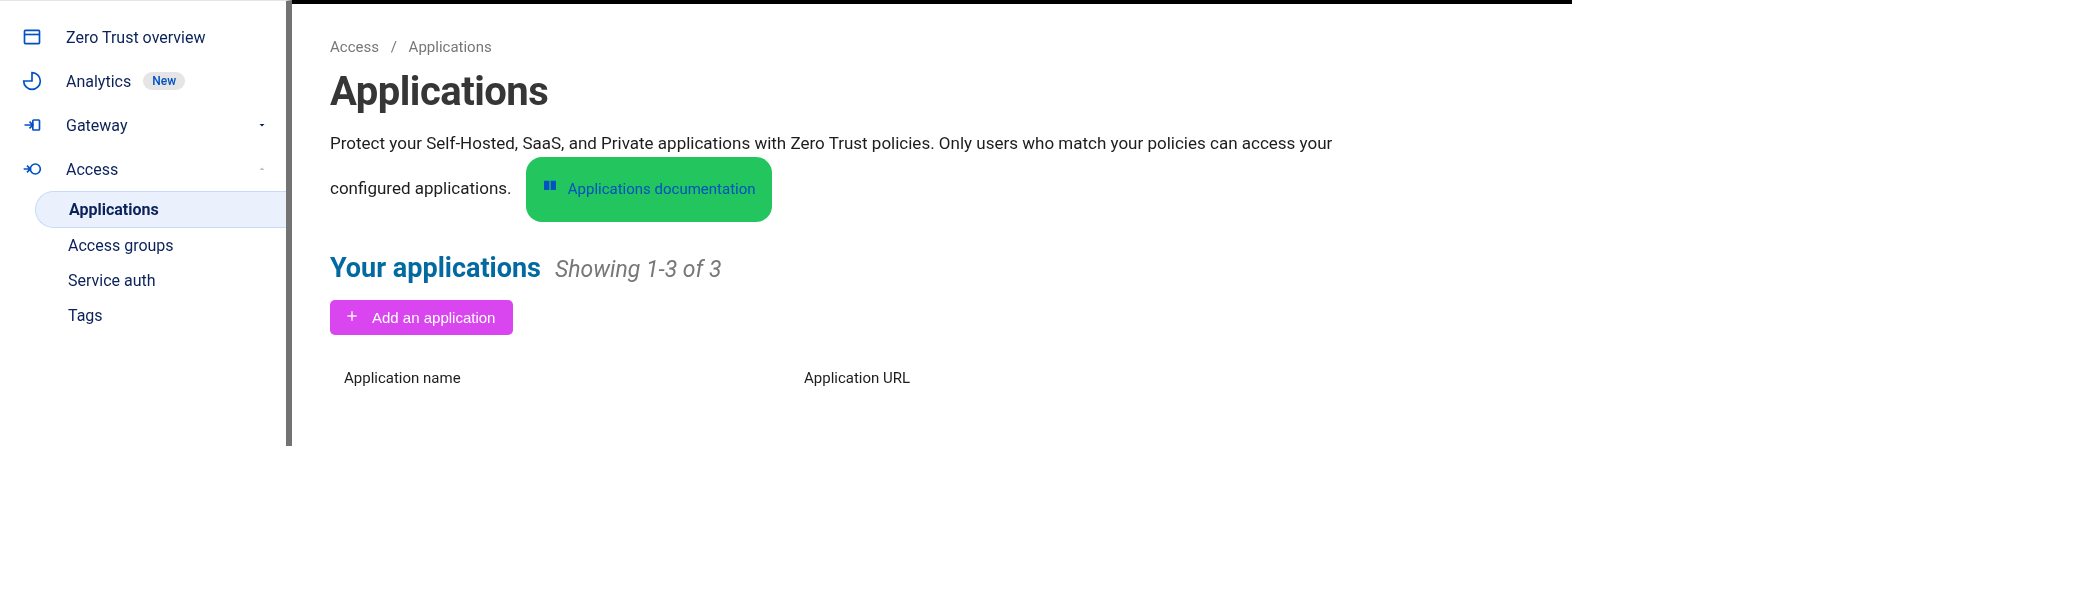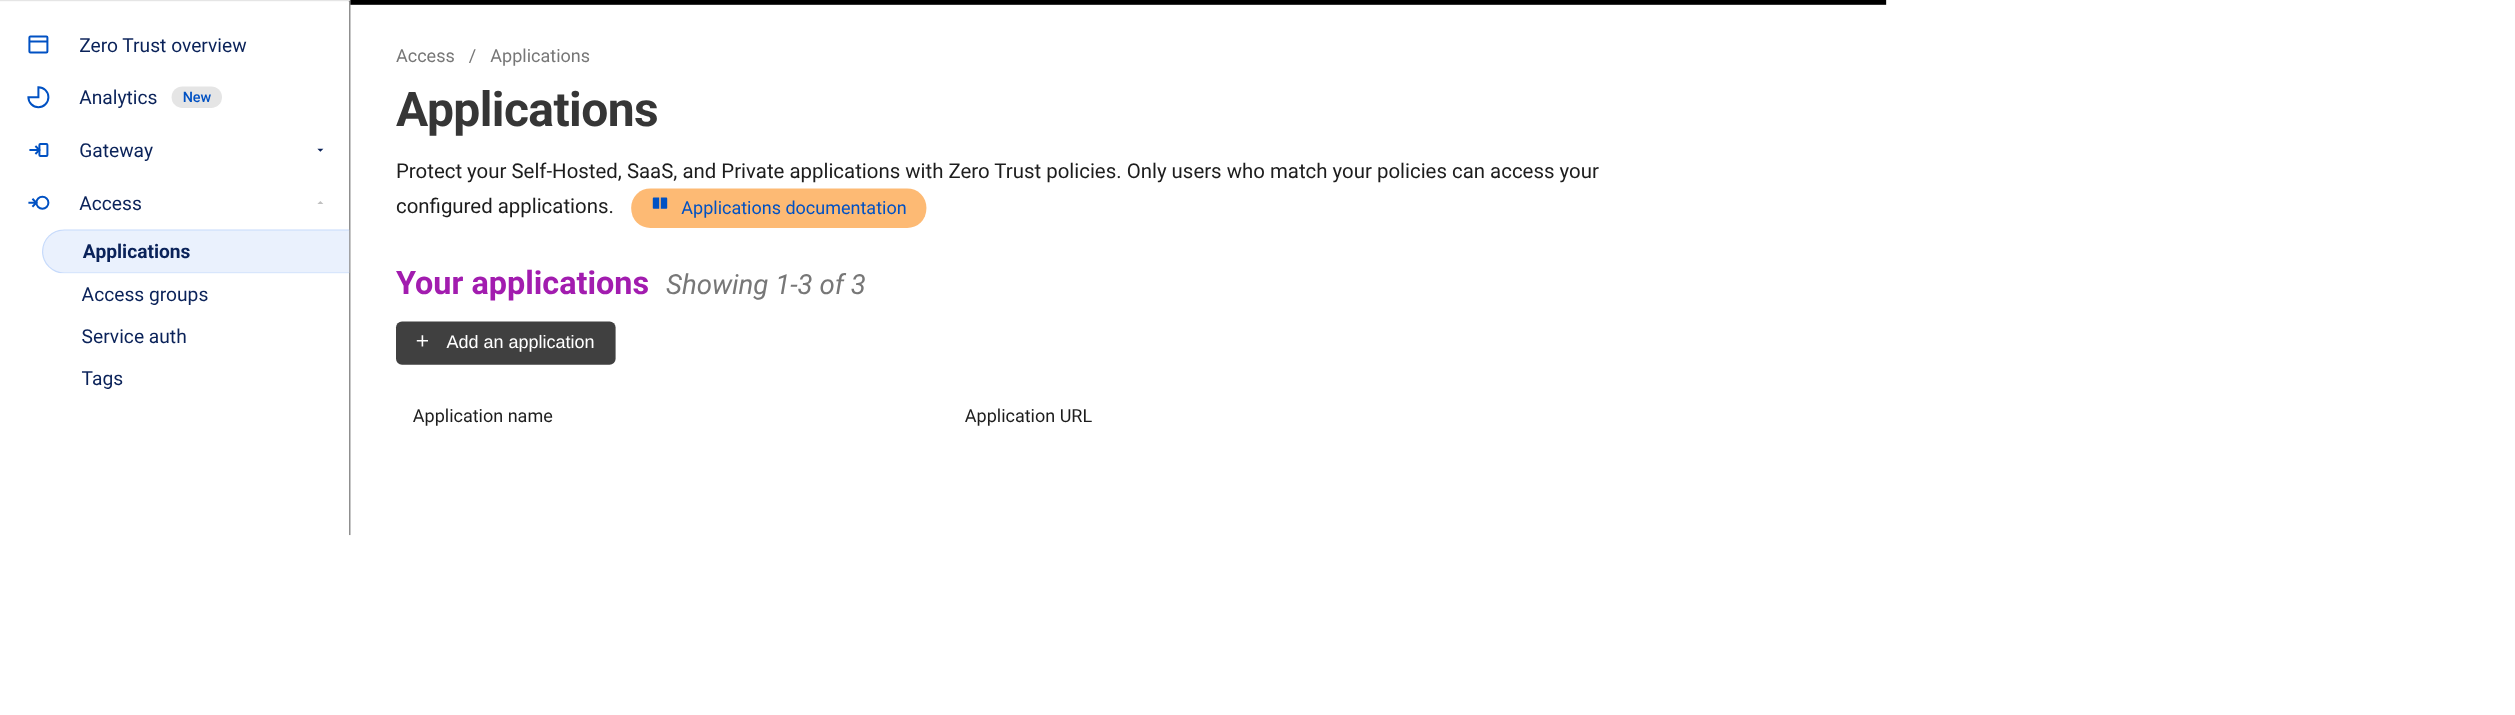--- a/index.html
+++ b/index.html
@@ -7,21 +7,21 @@
       font-family: -apple-system, BlinkMacSystemFont, "Segoe UI", Roboto, Helvetica, Arial, sans-serif;
       background: #fff;
       color: #1d1d1d;
       display: flex;
       height: 446px;
       width: 1572px;
       overflow: hidden;
     }
     .sidebar {
       width: 292px;
-      border-right: 1px solid #737373;
+      border-right: 6px solid #737373;
       border-top: 1px solid #e5e5e5;
       padding-top: 14px;
       flex-shrink: 0;
     }
     .nav-item {
       display: flex;
       align-items: center;
       padding: 10px 18px 10px 20px;
       cursor: pointer;
     }
@@ -97,57 +97,57 @@
     }
     .page-desc {
       font-size: 17px;
       color: #1d1d1d;
       line-height: 1.65;
       max-width: 1060px;
     }
     .doc-pill {
       display: inline-flex;
       align-items: center;
-      background: #fdba74;
+      background: #22c55e;
       color: #0051c3;
       font-size: 15px;
-      padding: 4px 16px;
+      padding: 20px 16px;
       border-radius: 16px;
       margin-left: 10px;
       cursor: pointer;
       vertical-align: middle;
     }
     .doc-pill-icon {
       margin-right: 10px;
     }
     .section-header {
       display: flex;
       align-items: baseline;
       margin-top: 30px;
     }
     .section-title {
       font-size: 27px;
       font-weight: 700;
-      color: #a21caf;
+      color: #0369a1;
     }
     .section-count {
       font-size: 23px;
       font-style: italic;
       color: #777;
       margin-left: 14px;
     }
     .section-desc {
       font-size: 17px;
       color: #1d1d1d;
       margin-top: 4px;
     }
     .add-btn {
       display: inline-flex;
       align-items: center;
-      background: #404040;
+      background: #d946ef;
       color: #fff;
       font-size: 15px;
       padding: 8px 18px 8px 14px;
       border-radius: 5px;
       border: none;
       cursor: pointer;
       margin-top: 16px;
     }
     .add-btn-icon {
       margin-right: 12px;

